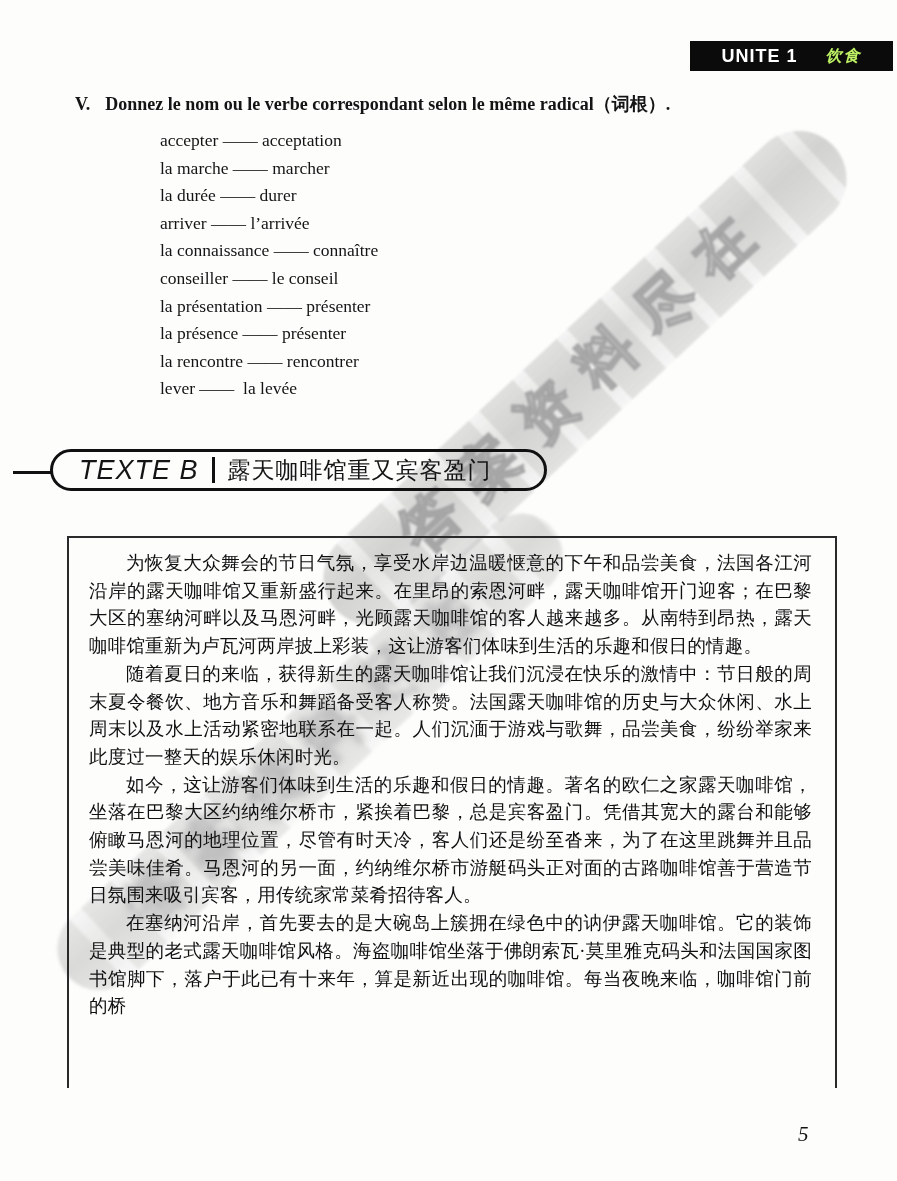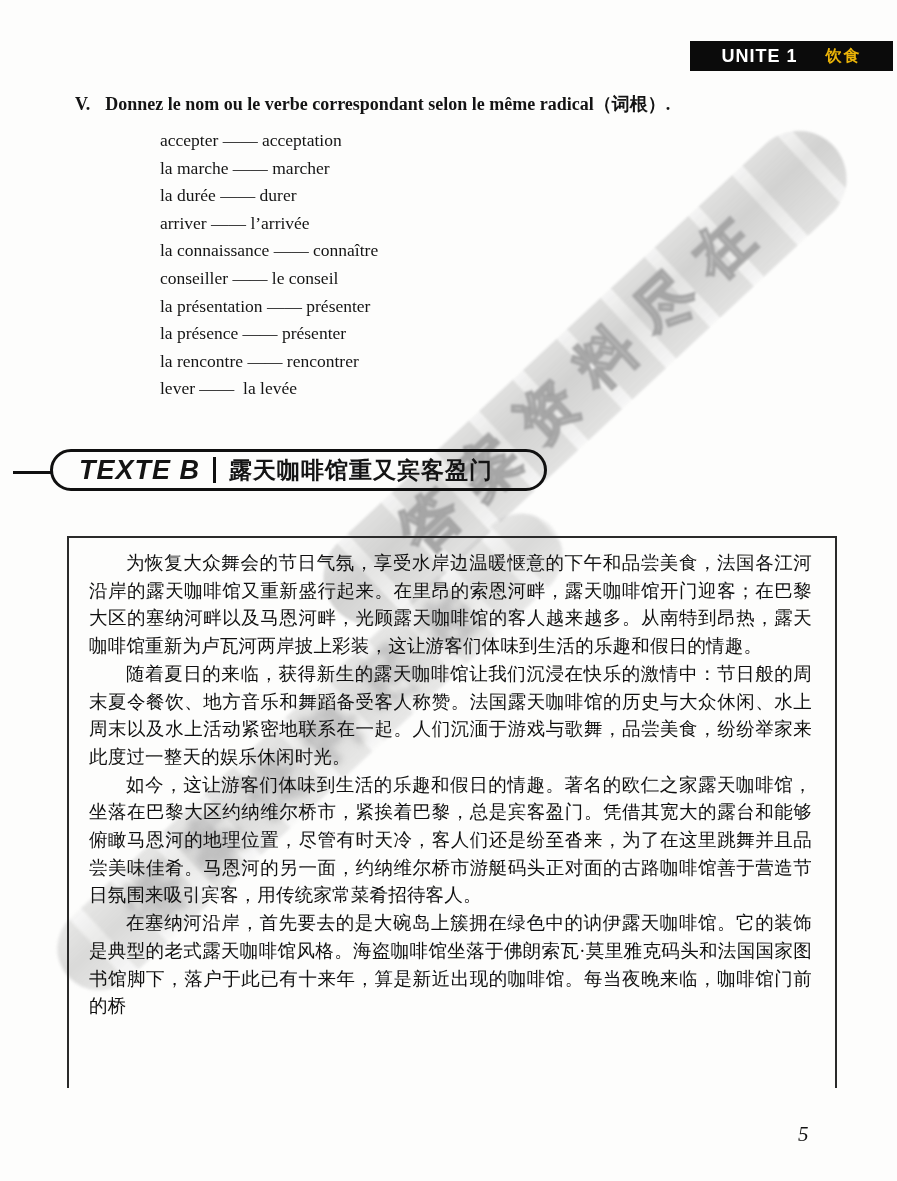--- a/index.html
+++ b/index.html
@@ -47,47 +47,47 @@
   .content{position:absolute;inset:0;z-index:2;}
 
   
   .unit-bar{
     position:absolute;left:690px;top:41px;width:203px;height:30px;
     background:#0b0b0b;color:#ffffff;
     display:flex;align-items:center;justify-content:center;gap:28px;
     font-family:"Liberation Sans","DejaVu Sans",sans-serif;
   }
   .unit-bar .unit-label{font-weight:bold;font-size:18px;letter-spacing:1px;font-style:normal;}
-  .unit-bar .unit-topic{font-size:16px;font-weight:bold;letter-spacing:2px;color:#eab308;}
+  .unit-bar .unit-topic{font-size:16px;font-weight:bold;letter-spacing:2px;color:#bef264;font-style:italic;}
 
   
   .exercise{position:absolute;left:75px;top:92px;width:770px;}
   .exercise-head{display:flex;gap:15px;font-weight:bold;font-size:18px;line-height:24px;}
   .exercise-num{flex:0 0 auto;}
   .pairs{margin:11px 0 0 38px;font-size:17.5px;}
   .pair{line-height:27.6px;white-space:pre;margin-left:47px;}
 
   
   .texte-row{position:absolute;left:0;top:449px;height:50px;width:700px;}
   .texte-lead-line{position:absolute;left:13px;top:22px;width:40px;height:3px;background:#101010;}
   .texte-pill{
     position:absolute;left:50px;top:0;width:497px;height:42px;
     border:3px solid #101010;border-radius:23px;
     display:flex;align-items:center;padding:0 0 0 26px;box-sizing:border-box;gap:13px;
     background:transparent;
   }
   .texte-label{
     font-family:"Liberation Sans","DejaVu Sans",sans-serif;
-    font-weight:bold;font-style:italic;font-size:27px;letter-spacing:1px;
+    font-weight:normal;font-style:italic;font-size:27px;letter-spacing:1px;
     transform:scaleY(1.02);white-space:nowrap;
   }
   .texte-divider{width:3px;height:26px;background:#101010;flex:0 0 auto;}
   .texte-title{
     font-family:"Liberation Sans","DejaVu Sans",sans-serif;
-    font-weight:bold;font-size:23px;letter-spacing:1px;white-space:nowrap;
+    font-weight:normal;font-size:23px;letter-spacing:1px;white-space:nowrap;
   }
 
   
   .passage-box{
     position:absolute;left:67px;top:536px;width:770px;height:552px;
     box-sizing:border-box;
     border:2.5px solid #2a2a2a;border-bottom:none;
     padding:12px 23px 0 20px;
     background:transparent;
     overflow:hidden;

